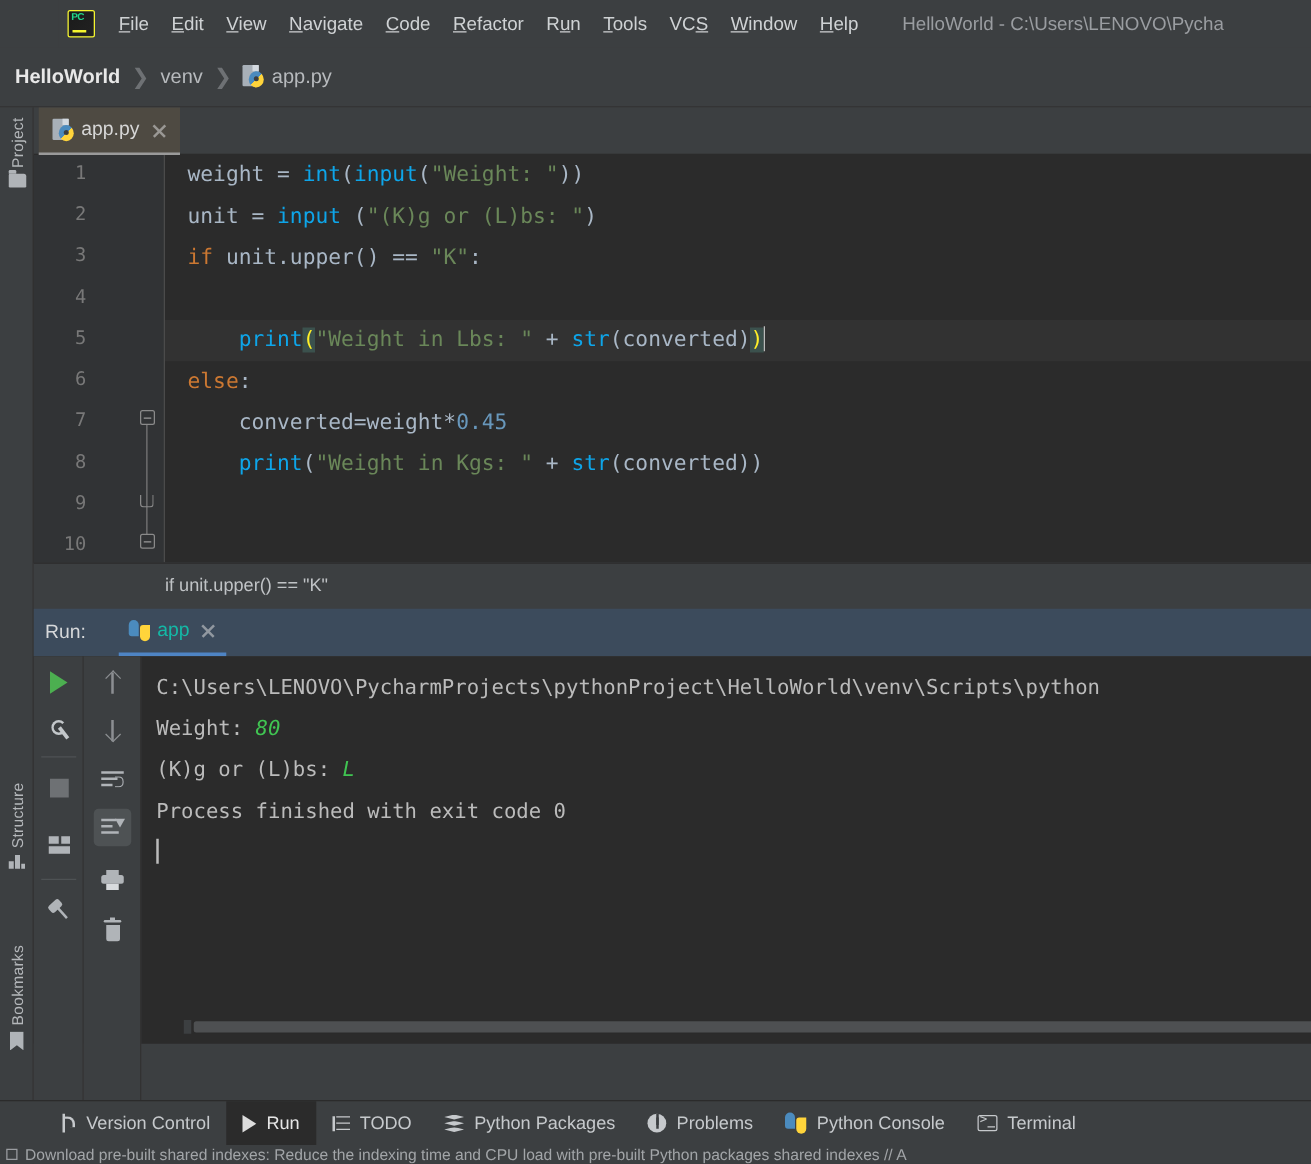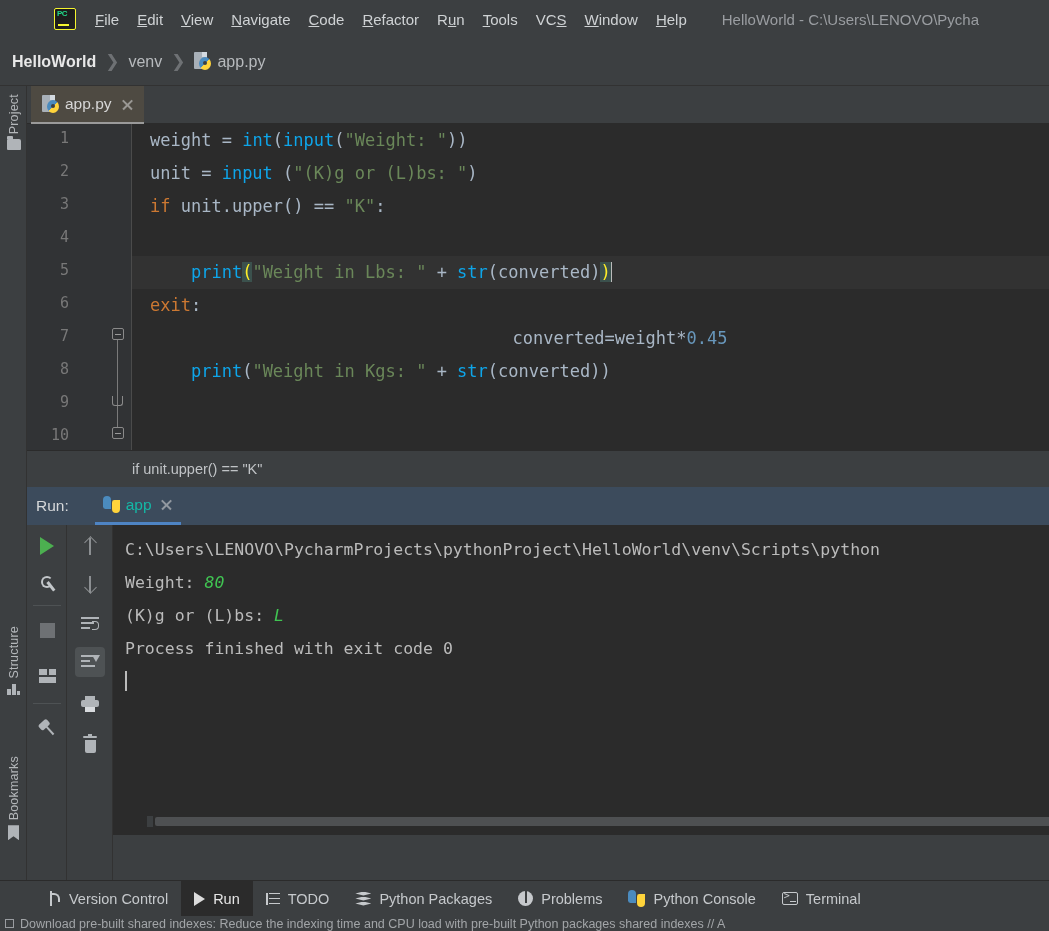--- a/index.html
+++ b/index.html
@@ -463,22 +463,22 @@
       <div class="foldmark" style="top:303px;">
           <div class="fold-box"></div>
         </div>
 
     </div>
     <div class="codearea" id="code-area">
         <div class="cline" style="top: 0px;"><span class="plain">weight </span><span class="plain">= </span><span class="bi">int</span><span class="plain">(</span><span class="bi">input</span><span class="plain">(</span><span class="st">"Weight: "</span><span class="plain">))</span></div>
         <div class="cline" style="top: 33px;"><span class="plain">unit = </span><span class="bi">input</span><span class="plain"> (</span><span class="st">"(K)g or (L)bs: "</span><span class="plain">)</span></div>
         <div class="cline" style="top: 66px;"><span class="kw">if</span><span class="plain"> unit.upper() == </span><span class="st">"K"</span><span class="plain">:</span></div>
         <div class="cline cur" style="top: 132px;"><span class="plain">    </span><span class="bi">print</span><span class="brk-hl">(</span><span class="st">"Weight in Lbs: "</span><span class="plain"> + </span><span class="bi">str</span><span class="plain">(converted)</span><span class="brk-hl">)</span><span class="caretline"></span></div>
-        <div class="cline" style="top: 165px;"><span class="kw">exit</span><span class="plain">:</span></div>
-        <div class="cline" style="top: 198px; text-align: center;"><span class="plain">    converted=weight*</span><span class="num">0.45</span></div>
+        <div class="cline" style="top: 165px;"><span class="kw">else</span><span class="plain">:</span></div>
+        <div class="cline" style="top: 198px;"><span class="plain">    converted=weight*</span><span class="num">0.45</span></div>
         <div class="cline" style="top: 231px;"><span class="plain">    </span><span class="bi">print</span><span class="plain">(</span><span class="st">"Weight in Kgs: "</span><span class="plain"> + </span><span class="bi">str</span><span class="plain">(converted))</span></div>
         <div class="cline" style="top: 264px;"></div>
         <div class="cline" style="top: 297px;"></div>
       </div>
   </div>
 
   <div class="ebread">
     <span>if unit.upper() == "K"</span>
   </div>
 

